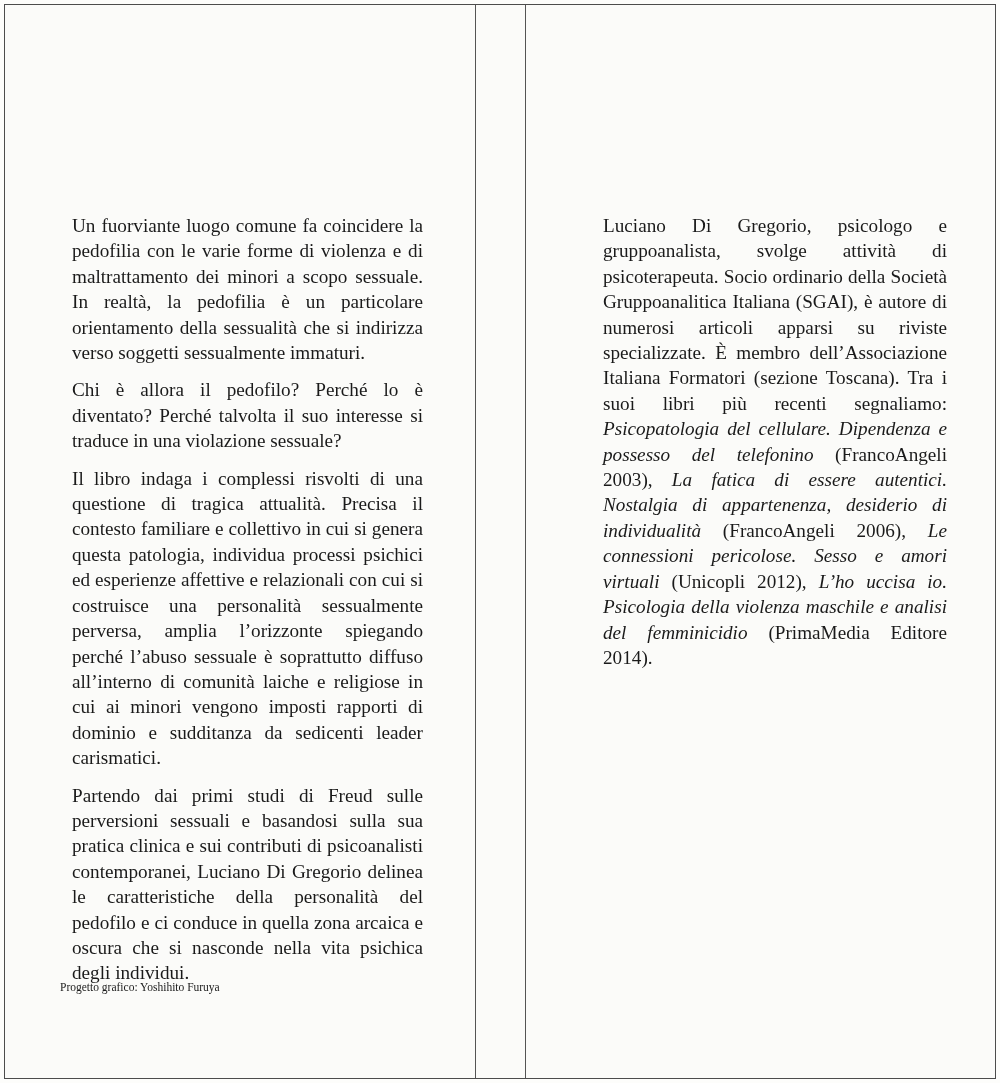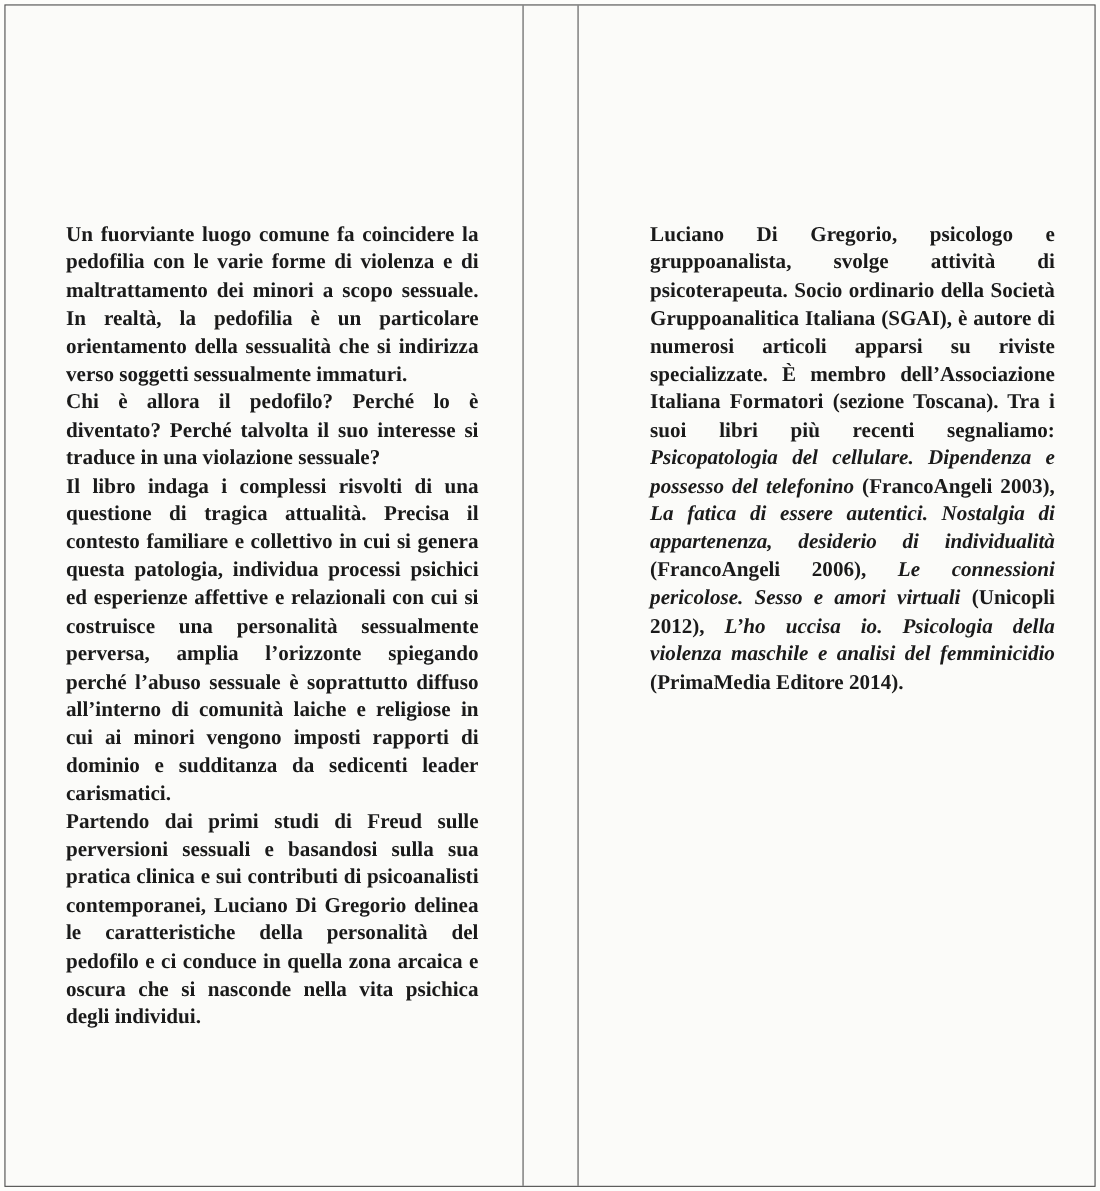--- a/index.html
+++ b/index.html
@@ -53,27 +53,26 @@
     width: 375px;
   }
   
   .col-right {
     left: 586px;
     top: 196px;
     width: 368px;
   }
   .blurb p,
   .bio p {
-    margin: 0;
+    margin: 12px;
     font-size: 19.2px;
     line-height: 25.4px;
     text-align: justify;
     text-justify: inter-word;
     hyphens: manual;
-    font-weight: bold;
   }
   .blurb p + p { margin-top: 0; }
   .bio p { text-align: justify; }
 
   .it { font-style: italic; }
 
   
   .credits {
     position: absolute;
     left: 55px;
@@ -101,15 +100,16 @@
       <p>Partendo dai primi studi di Freud sulle perversioni sessuali e basandosi sulla sua pratica clinica e sui contributi di psicoanalisti contemporanei, Luciano Di Gregorio delinea le caratteristiche della personalità del pedofilo e ci conduce in quella zona arcaica e oscura che si nasconde nella vita psichica degli individui.</p>
     </div>
 
     <div class="col col-right bio">
       <p>
         <span>Luciano Di Gregorio, psicologo e gruppoanalista, svolge attività di psicoterapeuta. Socio ordinario della Società Gruppoanalitica Italiana (SGAI), è autore di numerosi articoli apparsi su riviste specializzate. È membro dell’Associazione Italiana Formatori (sezione Toscana). Tra i suoi libri più recenti segnaliamo: </span><span class="it">Psicopatologia del cellulare. Dipendenza e possesso del telefonino</span><span> (FrancoAngeli 2003), </span><span class="it">La fatica di essere autentici. Nostalgia di appartenenza, desiderio di individualità</span><span> (FrancoAngeli 2006), </span><span class="it">Le connessioni pericolose. Sesso e amori virtuali</span><span> (Unicopli 2012), </span><span class="it">L’ho uccisa io. Psicologia della violenza maschile e analisi del femminicidio</span><span> (PrimaMedia Editore 2014).</span>
       </p>
     </div>
 
     <div class="credits">
+      <div>Progetto grafico: Yoshihito Furuya</div>
     </div>
   </div>
 </div>
 
 </body></html>

